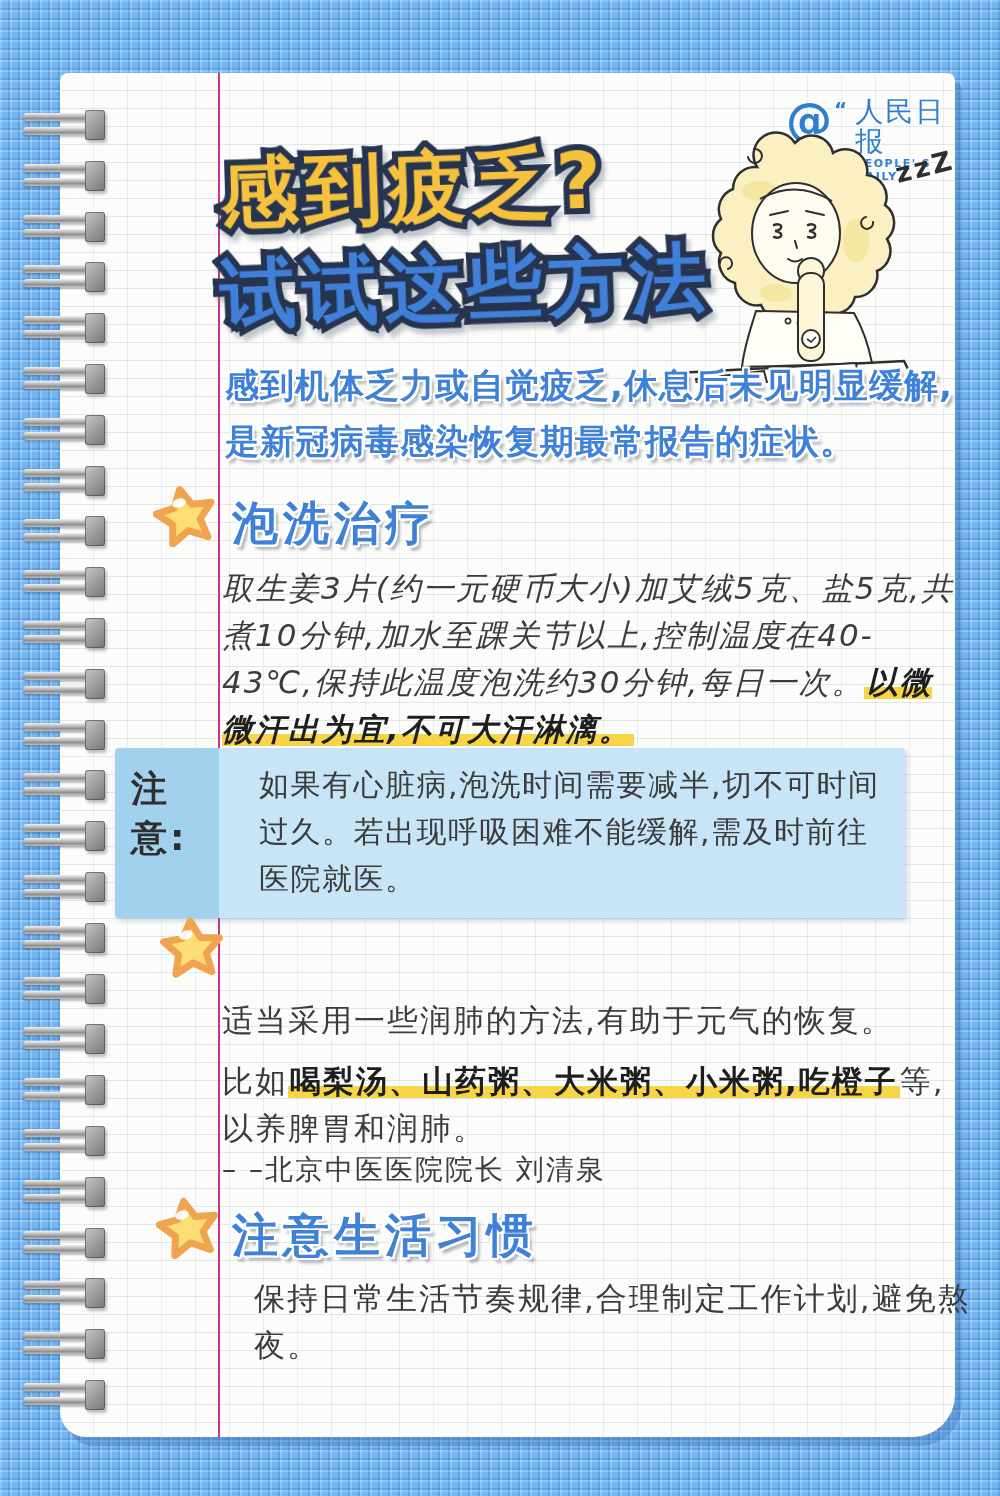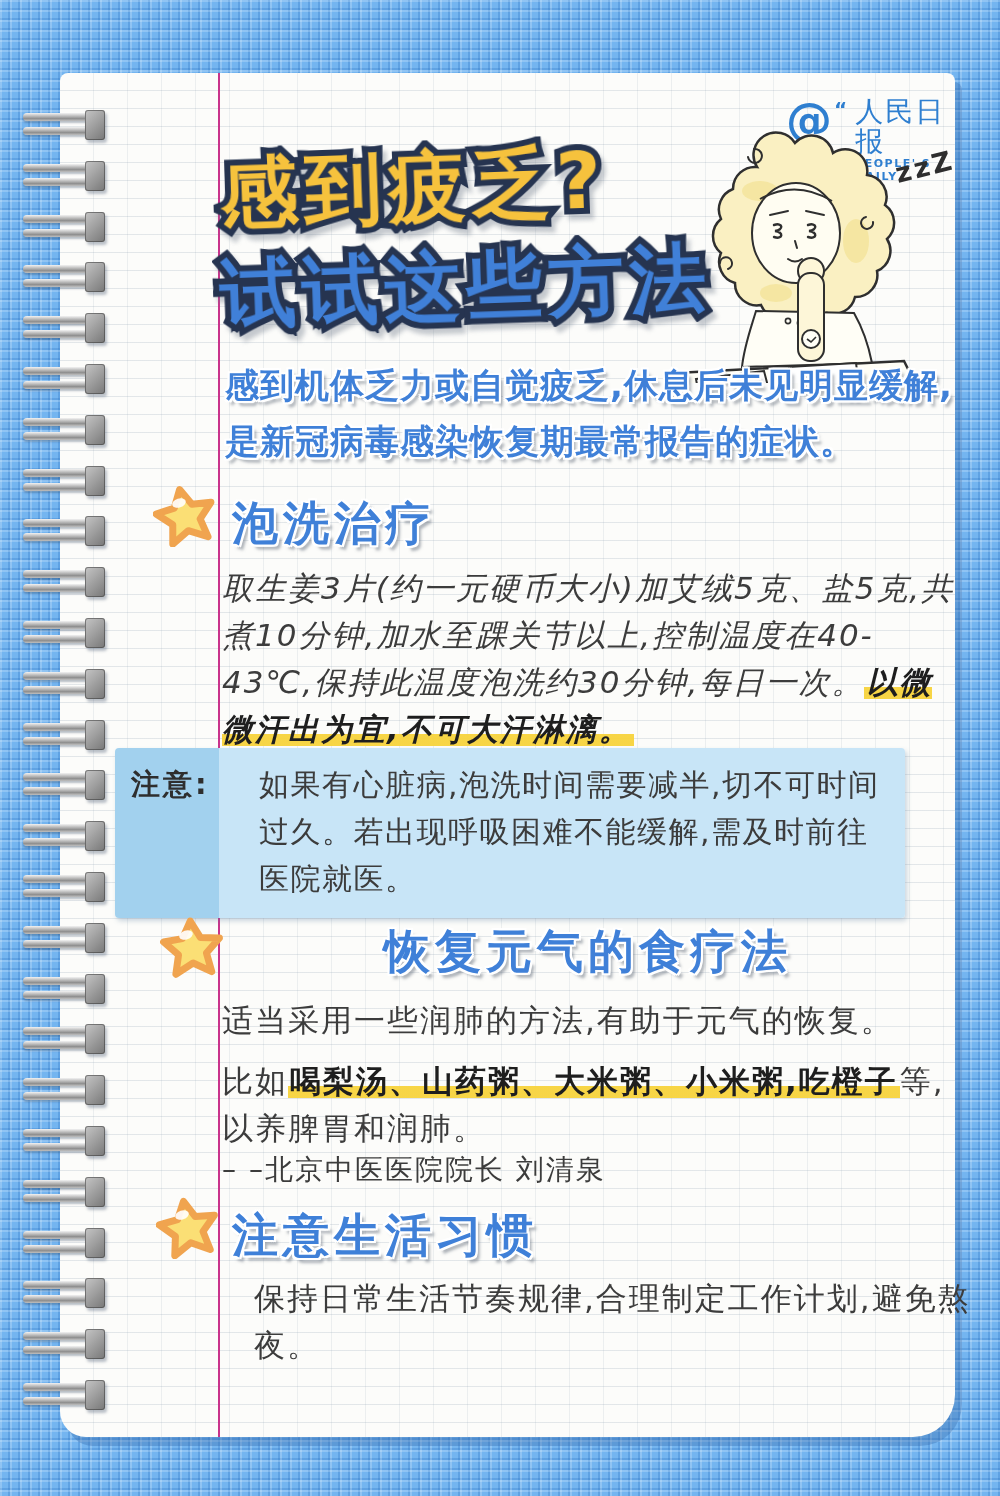--- a/index.html
+++ b/index.html
@@ -76,21 +76,21 @@
 
   .body-text { position:absolute; left:162px; width:738px; font-size:31px; line-height:47px;
                letter-spacing:2px; color:#3c3c3c; }
   .hl { font-weight:bold; color:#1e1e1e; padding:0 2px;
         background:linear-gradient(transparent 64%, rgba(247,211,60,.95) 64%, rgba(247,211,60,.95) 97%, transparent 97%); }
 
   
   .note { position:absolute; left:55px; top:675px; width:790px; min-height:143px;
           display:flex; border-radius:4px; overflow:hidden;
           box-shadow:2px 3px 5px rgba(90,125,160,.30); }
-  .note-label { flex:0 0 104px; background:#a2d1ee; font-size:29px; font-weight:bold;
+  .note-label { flex:0 0 104px; background:#a2d1ee; font-size:36px; font-weight:bold;
           color:#2e2e2e; padding:17px 0 0 16px; letter-spacing:3px; }
   .note-body { flex:1; background:#c8e5f7; padding:13px 22px 16px 40px;
           font-size:30px; line-height:47px; letter-spacing:1.5px; color:#3c3c3c; }
 
   .sec2-title-row { position:absolute; left:158px; top:848px; width:740px; text-align:center; }
   .attribution { position:absolute; left:162px; top:1078px; width:738px; 
                  font-size:28px; letter-spacing:2px; color:#3c3c3c; }
 
   .illus { position:absolute; left:600px; top:48px; }
 
@@ -310,23 +310,20 @@
 
     <div class="note">
       <div class="note-label">注意:</div>
       <div class="note-body">如果有心脏病,泡洗时间需要减半,切不可时间过久。若出现呼吸困难不能缓解,需及时前往医院就医。</div>
     </div>
 
     <svg class="star" style="left:100px; top:842px;" viewBox="0 0 64 64">
       <polygon points="32,6 41,23 60,25 46,39 50,58 32,48 14,58 18,39 4,25 23,23" fill="#fbdf75" stroke="#f0a44f" stroke-width="7" stroke-linejoin="round" transform="rotate(-4 32 32)"></polygon>
       <ellipse cx="26" cy="20" rx="7" ry="4.5" fill="#fff" opacity=".9" transform="rotate(-18 26 20)"></ellipse>
     </svg>
-    <div class="sec2-title-row">
-      <span class="sec-title hand-blue">恢复元气的食疗法</span>
-    </div>
     <p class="body-text" style="top:985px;">
       <span>比如</span><span class="hl">喝梨汤、山药粥、大米粥、小米粥,吃橙子</span><span>等,以养脾胃和润肺。</span>
     </p>
     <p class="body-text" style="top:924px;">适当采用一些润肺的方法,有助于元气的恢复。</p>
     <div class="attribution">– –北京中医医院院长 刘清泉</div>
 
     <svg class="star" style="left:96px; top:1122px;" viewBox="0 0 64 64">
       <polygon points="32,6 41,23 60,25 46,39 50,58 32,48 14,58 18,39 4,25 23,23" fill="#fbdf75" stroke="#f0a44f" stroke-width="7" stroke-linejoin="round" transform="rotate(-10 32 32)"></polygon>
       <ellipse cx="26" cy="20" rx="7" ry="4.5" fill="#fff" opacity=".9" transform="rotate(-18 26 20)"></ellipse>
     </svg>

